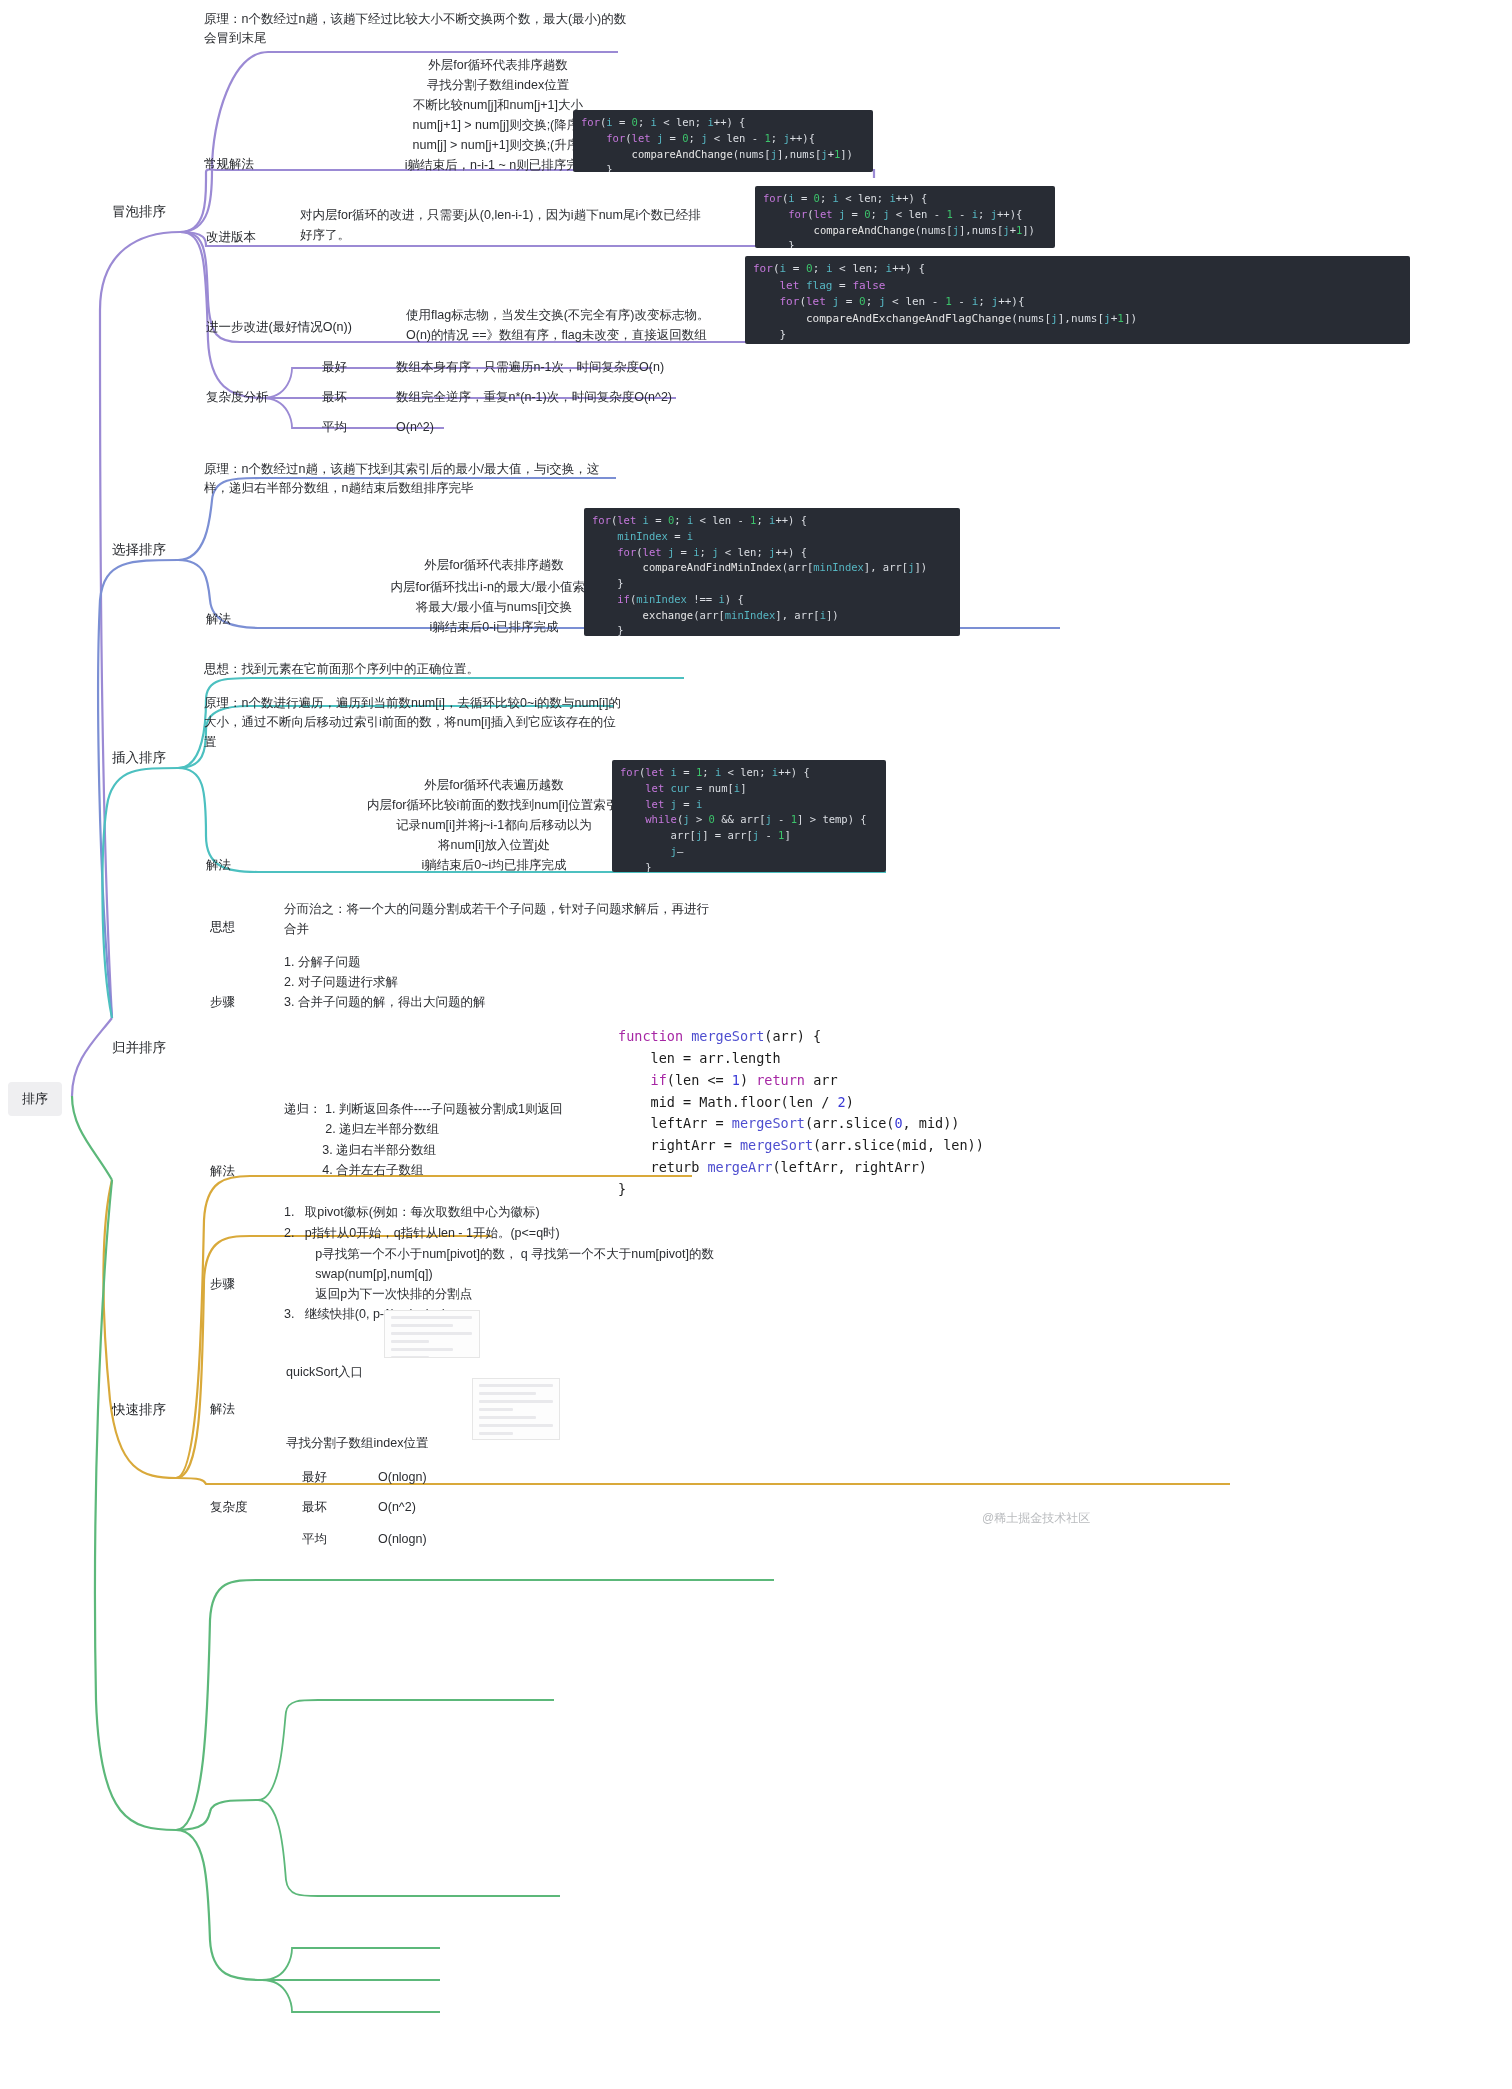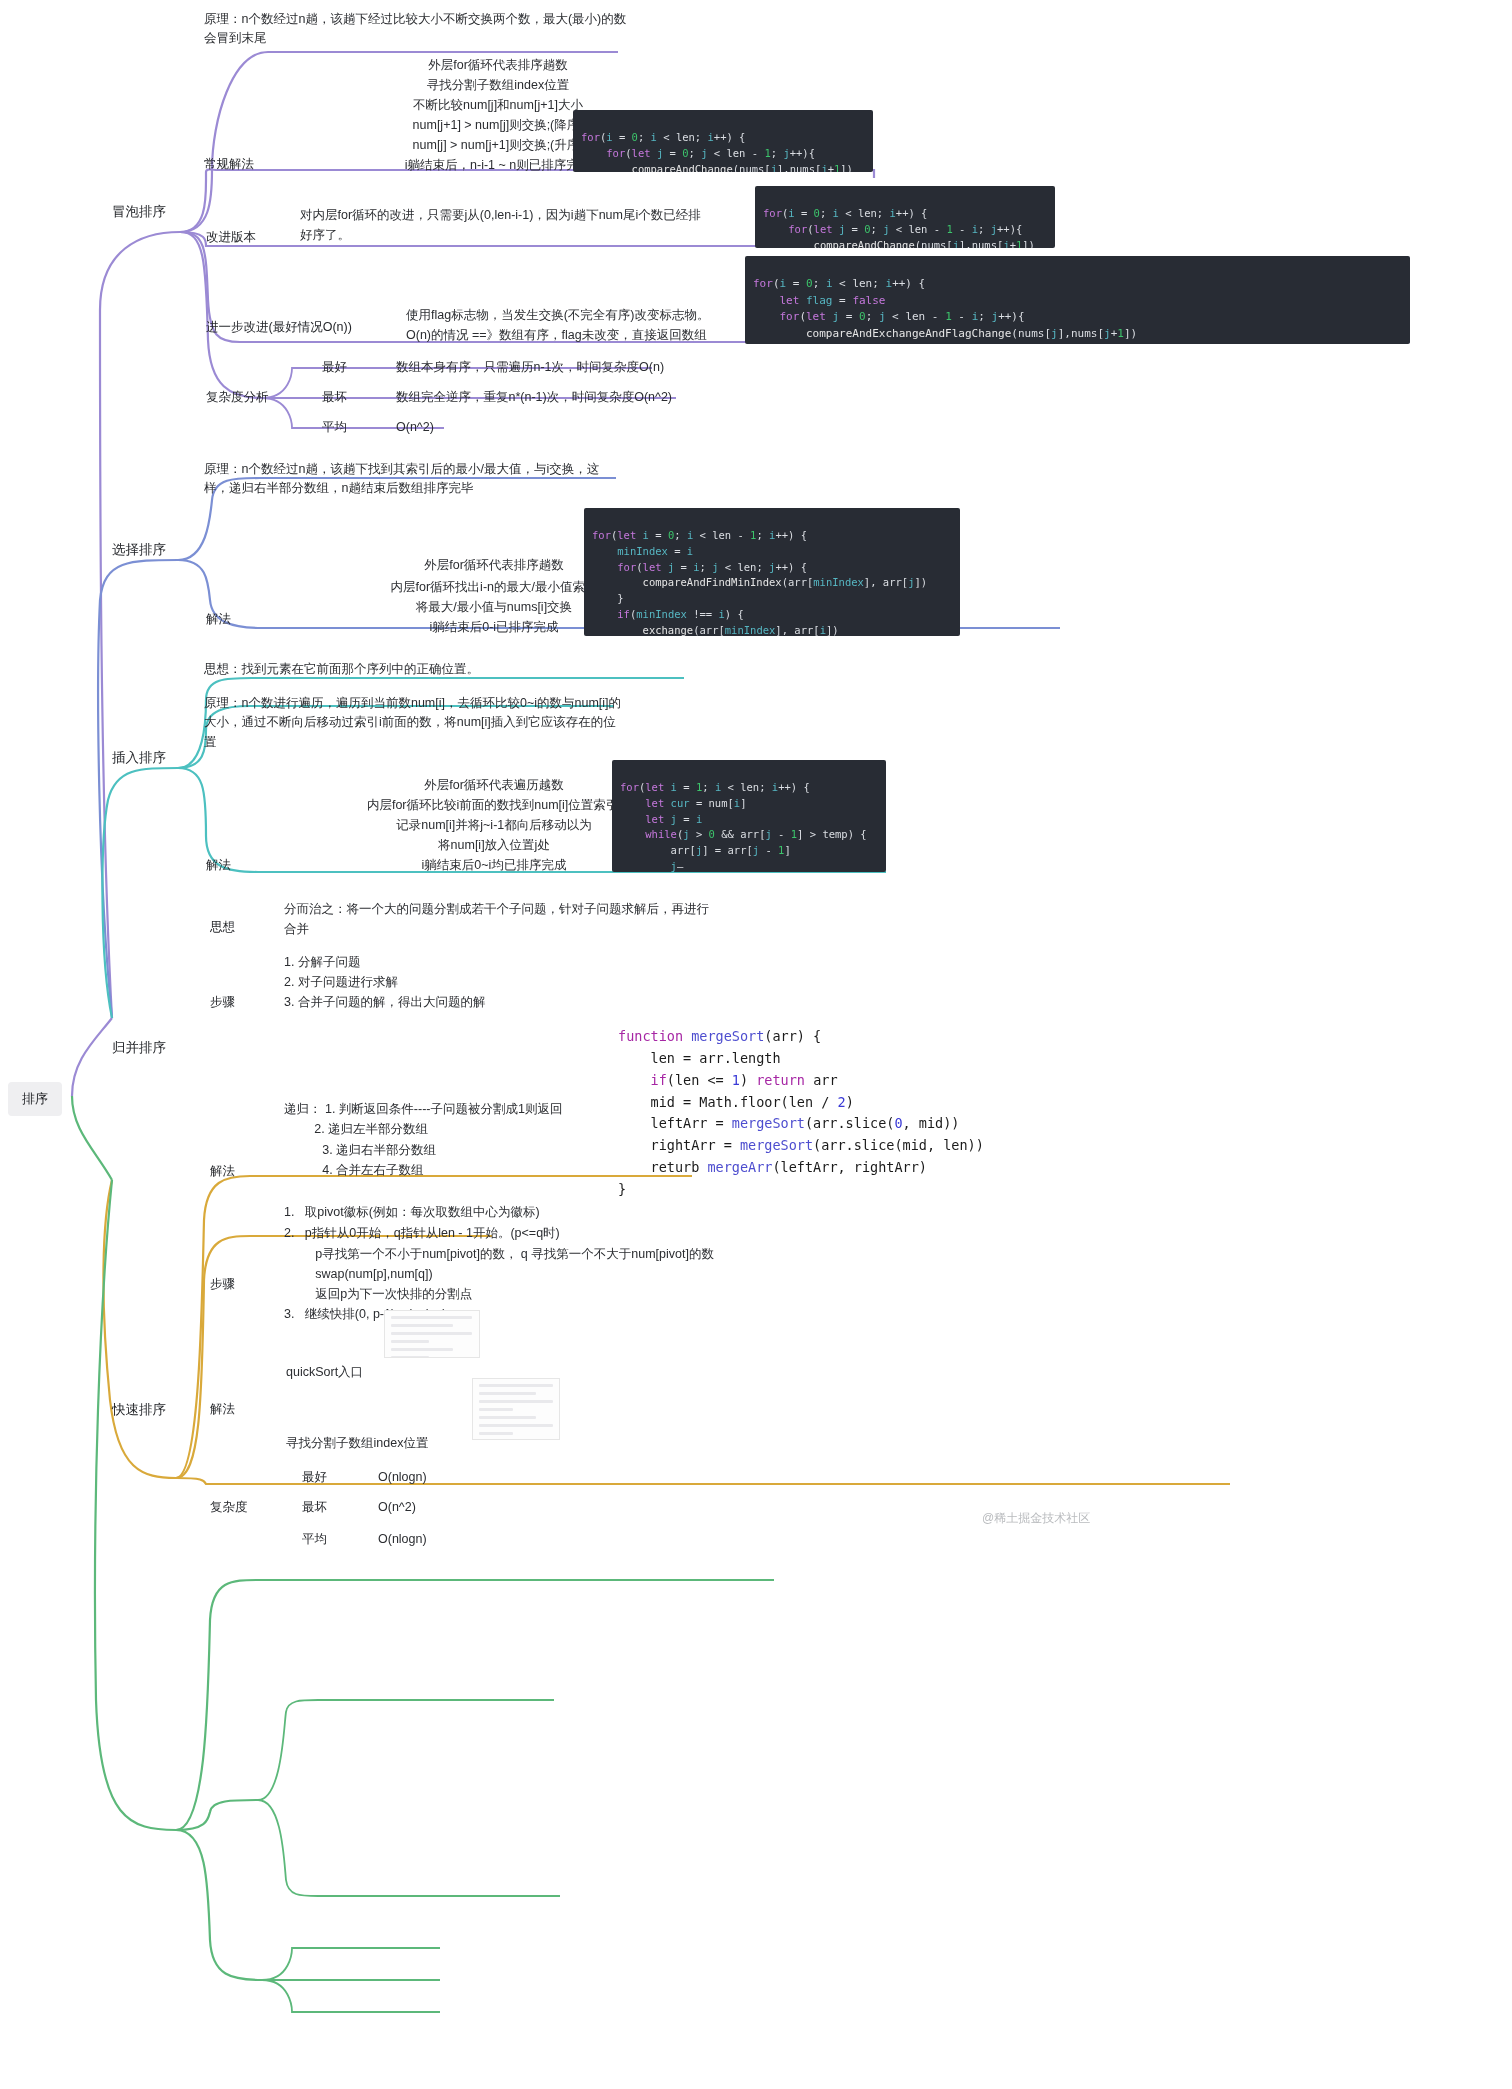--- a/index.html
+++ b/index.html
@@ -38,21 +38,21 @@
   .l3 { font-size: 12.5px; }
   .body-txt { font-size: 12.5px; color: #2b2d31; }
   .centered { text-align: center; }
   .codeblk {
     position: absolute;
     background: #282c34;
     color: #dcdfe4;
     font-family: "DejaVu Sans Mono", "Liberation Mono", monospace;
     font-size: 10.5px;
     line-height: 1.5;
-    padding: 20px 8px;
+    padding: 5px 8px;
     border-radius: 2px;
     white-space: pre;
     overflow: hidden;
   }
   .codeblk .kw { color: #c678dd; }
   .codeblk .num { color: #3cc46b; }
   .codeblk .var { color: #56b6c2; }
   .codeblk .fn { color: #e6e6e6; }
   .codeblk .pl { color: #dcdfe4; }
   .lightcode {
@@ -227,21 +227,21 @@
   <div class="node body-txt" style="left:284px; top:900px; width:440px;">分而治之：将一个大的问题分割成若干个子问题，针对子问题求解后，再进行</div>
   <div class="node body-txt" style="left:284px; top:920px; width:440px;">合并</div>
 
   <div class="node l2" style="left:210px; top:993px;">步骤</div>
   <div class="node body-txt" style="left:284px; top:953px;">1. 分解子问题</div>
   <div class="node body-txt" style="left:284px; top:973px;text-align:center;">2. 对子问题进行求解</div>
   <div class="node body-txt" style="left:284px; top:993px;">3. 合并子问题的解，得出大问题的解</div>
 
   <div class="node l2" style="left:210px; top:1162px;">解法</div>
   <div class="node body-txt" style="left:284px; top:1100px;">递归： 1. 判断返回条件----子问题被分割成1则返回</div>
-  <div class="node body-txt" style="left:276px; top:1120px;">           2. 递归左半部分数组</div>
+  <div class="node body-txt" style="left:287px; top:1120px;">           2. 递归左半部分数组</div>
   <div class="node body-txt" style="left:284px; top:1141px;">           3. 递归右半部分数组</div>
   <div class="node body-txt" style="left:284px; top:1161px;">           4. 合并左右子数组</div>
   <div class="lightcode" style="left:618px; top:1026px; width:560px;"><span class="kw">function</span><span class="pl"> </span><span class="fn">mergeSort</span><span class="pl">(</span><span class="pl">arr</span><span class="pl">) {
     </span><span class="pl">len</span><span class="pl"> = </span><span class="pl">arr.length</span><span class="pl">
     </span><span class="kw">if</span><span class="pl">(</span><span class="pl">len</span><span class="pl"> &lt;= </span><span class="num">1</span><span class="pl">) </span><span class="kw">return</span><span class="pl"> </span><span class="pl">arr</span><span class="pl">
     </span><span class="pl">mid</span><span class="pl"> = </span><span class="pl">Math.floor</span><span class="pl">(</span><span class="pl">len</span><span class="pl"> / </span><span class="num">2</span><span class="pl">)
     </span><span class="pl">leftArr</span><span class="pl"> = </span><span class="fn">mergeSort</span><span class="pl">(</span><span class="pl">arr.slice</span><span class="pl">(</span><span class="num">0</span><span class="pl">, </span><span class="pl">mid</span><span class="pl">))
     </span><span class="pl">rightArr</span><span class="pl"> = </span><span class="fn">mergeSort</span><span class="pl">(</span><span class="pl">arr.slice</span><span class="pl">(</span><span class="pl">mid</span><span class="pl">, </span><span class="pl">len</span><span class="pl">))
     </span><span class="pl">returb</span><span class="pl"> </span><span class="fn">mergeArr</span><span class="pl">(</span><span class="pl">leftArr</span><span class="pl">, </span><span class="pl">rightArr</span><span class="pl">)
 }</span></div>

